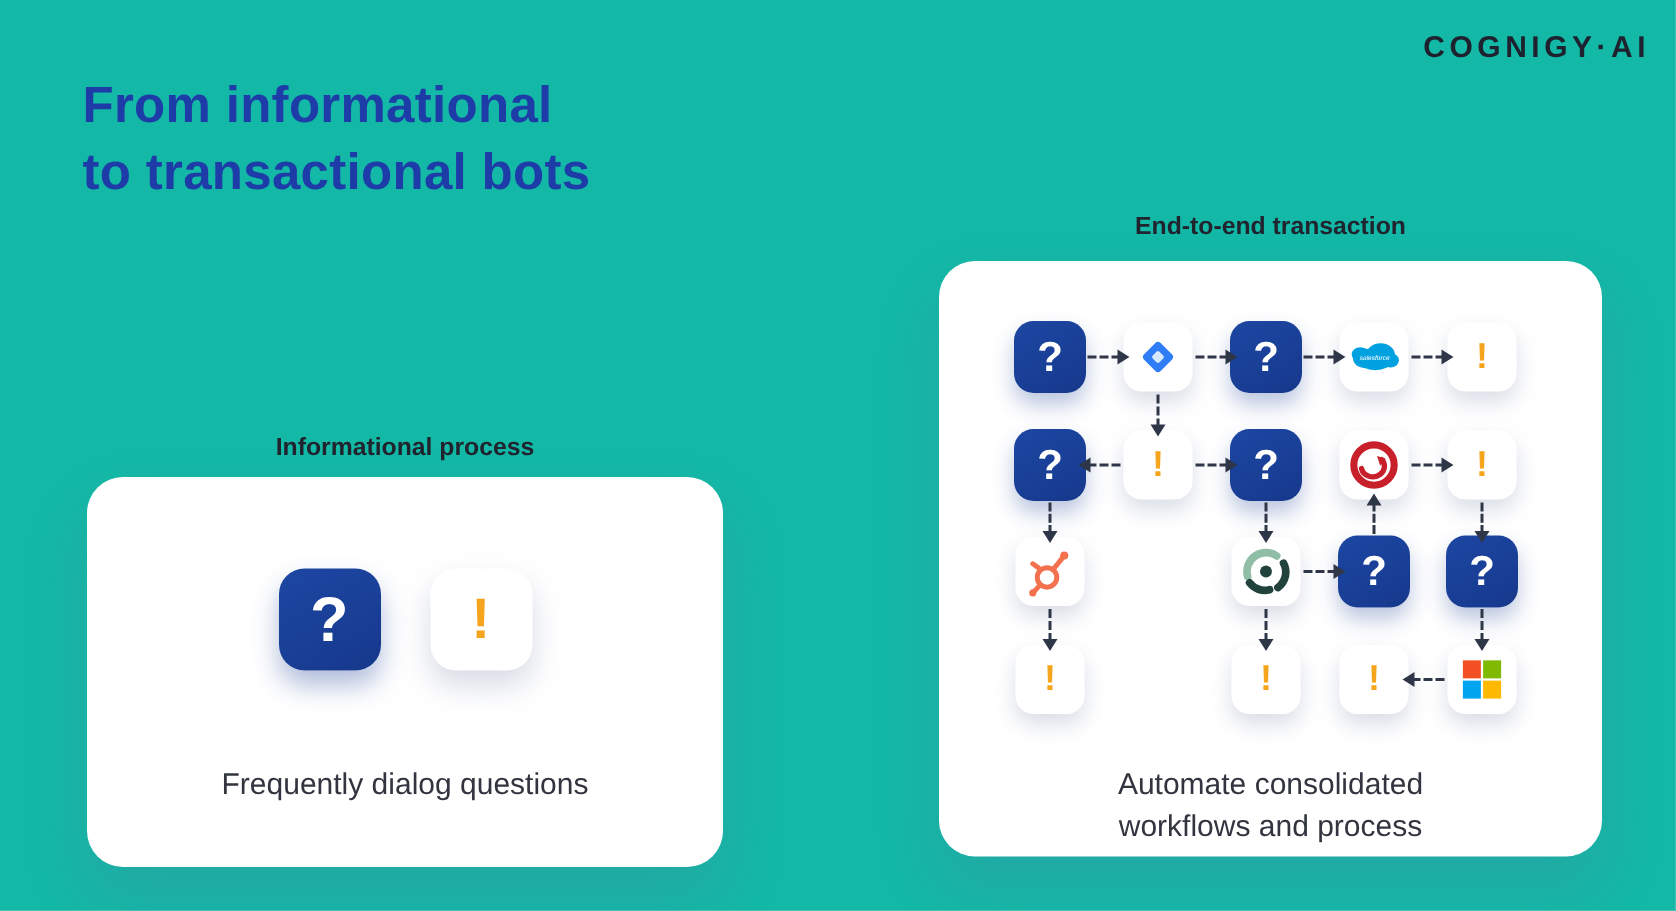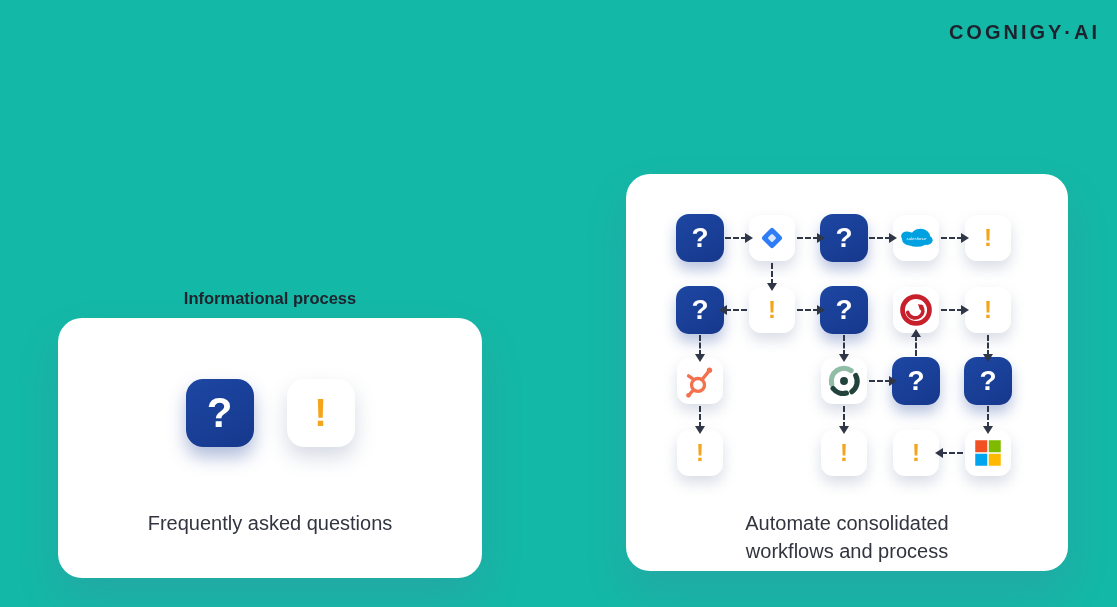--- a/index.html
+++ b/index.html
@@ -52,36 +52,41 @@
   .ahead.d{border-left:5px solid transparent;border-right:5px solid transparent;border-top:8px solid #2e3647;}
   .ahead.u{border-left:5px solid transparent;border-right:5px solid transparent;border-bottom:8px solid #2e3647;}
 </style>
 </head>
 <body>
 
 <div class="stage">
 
   <div class="logo">COGNIGY·AI</div>
 
+  <h1 class="title">
+    <span>From informational</span>
+    <span>to transactional bots</span>
+  </h1>
 
   <div class="card-label leftc">Informational process</div>
   <div class="card leftc">
     <div class="big-pair">
       <div class="big-tile blue">
         <span class="big-q">?</span>
       </div>
       <div class="big-tile white">
         <span class="big-e">!</span>
       </div>
     </div>
     <div class="caption">
-      <div>Frequently asked questions</div>
+      <div>Frequently dialog questions</div>
     </div>
   </div>
 
+  <div class="card-label rightc">End-to-end transaction</div>
   <div class="card rightc">
     <div class="flow">
         <div class="node blue" style="left: 74px; top: 64px;">
           <span class="q">?</span>
         </div>
         <div class="node white" style="left: 146px; top: 64px;">
           <svg viewBox="0 0 48 48" width="34" height="34">
         <rect x="13" y="13" width="22" height="22" rx="3.5" fill="#2e7cf6" transform="rotate(45 24 24)"></rect>
         <rect x="19.5" y="19.5" width="9" height="9" rx="2" fill="#d7e7ff" transform="rotate(45 24 24)"></rect>
           </svg>

